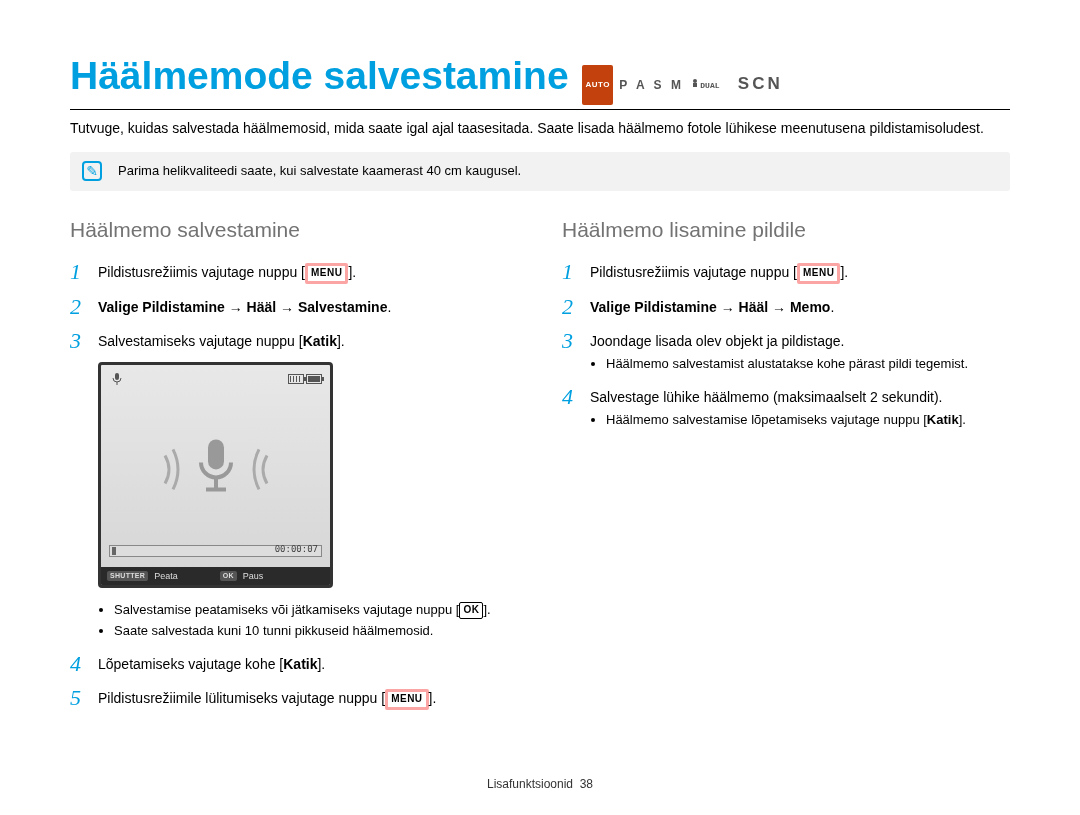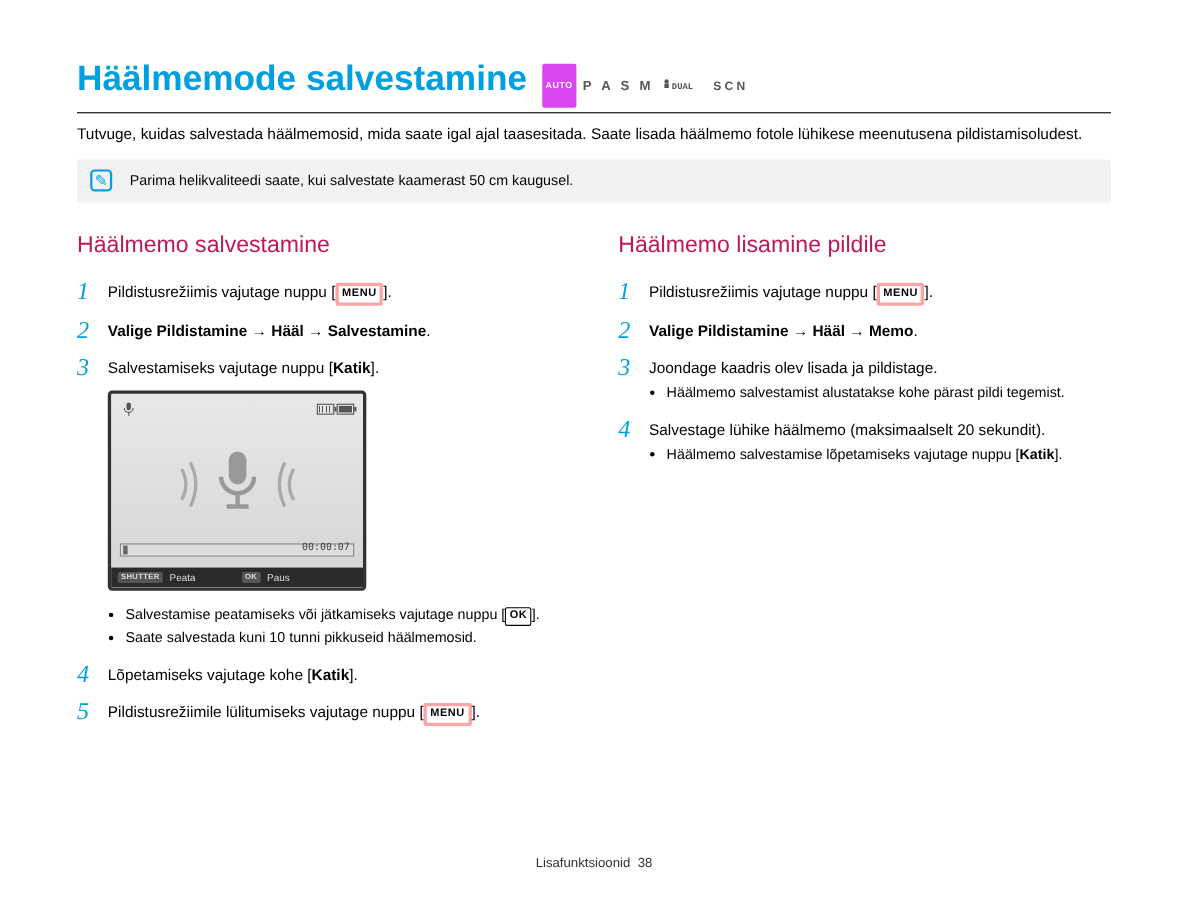--- a/index.html
+++ b/index.html
@@ -7,51 +7,51 @@
     font-family: Arial, Helvetica, sans-serif;
     background: #fff;
     color: #000;
     width: 1080px;
     height: 815px;
     padding: 48px 70px 20px 70px;
     font-size: 14px;
     line-height: 1.45;
   }
   .page-title {
-    font-size: 32px;
+    font-size: 39px;
     font-weight: bold;
     color: #00a0e0;
     display: inline-block;
     vertical-align: baseline;
   }
   .mode-icons {
     display: inline-block;
     font-size: 12px;
     letter-spacing: 3px;
     margin-left: 10px;
     color: #555;
     font-weight: bold;
   }
   .auto-box {
     display: inline-block;
-    background: #d946ef;
+    background: #c2410c;
     color: #fff;
     font-size: 8px;
     padding: 14px 3px;
     border-radius: 2px;
     letter-spacing: 0.5px;
     vertical-align: 2px;
   }
   .dual-sub {
     font-size: 8px;
     letter-spacing: 0;
     vertical-align: 1px;
     font-family: Liberation Mono, monospace;
   }
-  .scn { font-size: 11px; padding-left: 12px; }
+  .scn { font-size: 17px; padding-left: 12px; }
   .title-rule {
     border: none;
     border-top: 1px solid #000;
     margin: 4px 0 8px 0;
   }
   .intro {
     font-size: 14px;
     margin-bottom: 14px;
   }
   .tip-box {
@@ -76,21 +76,21 @@
     align-items: center;
     justify-content: center;
     font-size: 14px;
   }
   .columns {
     display: flex;
     gap: 44px;
   }
   .col { flex: 1; }
   .col h2 {
-    color: #be185d;
+    color: #737373;
     font-size: 21px;
     font-weight: normal;
     margin-bottom: 14px;
   }
   .step {
     display: flex;
     margin-bottom: 8px;
   }
   .step-num {
     color: #00a0e0;
@@ -126,21 +126,21 @@
     font-size: 10px;
     font-weight: bold;
     padding: 0px 3px;
     letter-spacing: 0.5px;
     vertical-align: 1px;
     border-radius: 2px;
   }
   .bold { font-weight: bold; }
   .camera-screen {
     width: 235px;
-    height: 182px;
+    height: 226px;
     border: 3px solid #333;
     border-radius: 4px;
     background: linear-gradient(#e8e8e8, #d5d5d5);
     margin: 8px 0 10px 28px;
     position: relative;
     overflow: hidden;
   }
   .camera-top {
     position: absolute;
     top: 6px; left: 8px; right: 8px;
@@ -236,21 +236,21 @@
     </span>
     <span class="scn">SCN</span>
   </span>
 </div>
 <hr class="title-rule">
 
 <p class="intro">Tutvuge, kuidas salvestada häälmemosid, mida saate igal ajal taasesitada. Saate lisada häälmemo fotole lühikese meenutusena pildistamisoludest.</p>
 
 <div class="tip-box">
   <span class="tip-icon">✎</span>
-  <span>Parima helikvaliteedi saate, kui salvestate kaamerast 50 cm kaugusel.</span>
+  <span>Parima helikvaliteedi saate, kui salvestate kaamerast 40 cm kaugusel.</span>
 </div>
 
 <div class="columns">
 
   <div class="col">
     <h2>Häälmemo salvestamine</h2>
 
     <div class="step">
       <div class="step-num">1</div>
       <div class="step-body">
@@ -359,31 +359,31 @@
     <div class="step">
       <div class="step-num">2</div>
       <div class="step-body">
         <span class="bold">Valige Pildistamine → Hääl → Memo</span><span>.</span>
       </div>
     </div>
 
     <div class="step">
       <div class="step-num">3</div>
       <div class="step-body">
-        <span>Joondage kaadris olev lisada ja pildistage.</span>
+        <span>Joondage lisada olev objekt ja pildistage.</span>
         <ul>
           <li>Häälmemo salvestamist alustatakse kohe pärast pildi tegemist.</li>
         </ul>
       </div>
     </div>
 
     <div class="step">
       <div class="step-num">4</div>
       <div class="step-body">
-        <span>Salvestage lühike häälmemo (maksimaalselt 20 sekundit).</span>
+        <span>Salvestage lühike häälmemo (maksimaalselt 2 sekundit).</span>
         <ul>
           <li>
             <span>Häälmemo salvestamise lõpetamiseks vajutage nuppu [</span><span class="bold">Katik</span><span>].</span>
           </li>
         </ul>
       </div>
     </div>
   </div>
 </div>
 

